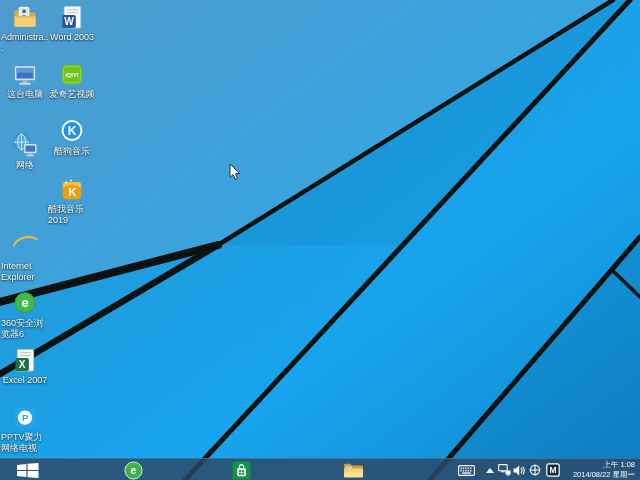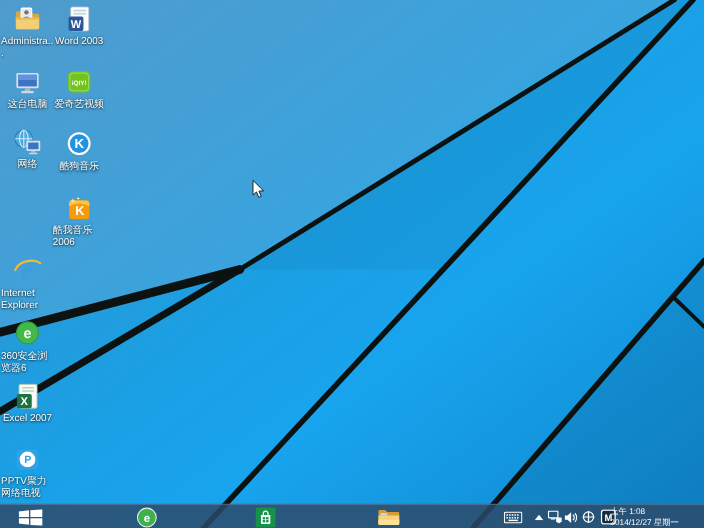--- a/index.html
+++ b/index.html
@@ -23,21 +23,21 @@
   
   #taskbar{
     position:absolute;left:0;top:458px;width:640px;height:22px;
     background:rgba(45,74,105,.84);
     border-top:1px solid rgba(150,190,220,.25);
     box-sizing:border-box;
   }
   .tbtn{position:absolute;top:0;height:22px;display:flex;align-items:center;justify-content:center;}
   .tray-ic{position:absolute;top:0;height:22px;display:flex;align-items:center;justify-content:center;}
   #clock{
-    position:absolute;right:23px;top:1px;height:20px;text-align:left;color:#fff;
+    position:absolute;right:5px;top:1px;height:20px;text-align:right;color:#fff;
     font-size:7.5px;line-height:9.5px;cursor:default;
   }
 </style>
 </head>
 <body>
 
 <div id="screen">
 
   <svg id="wallpaper" viewBox="0 0 640 480" preserveAspectRatio="none">
     <defs>
@@ -105,21 +105,21 @@
     <svg class="app" viewBox="0 0 28 28">
       <rect x="3.5" y="5.5" width="21" height="14.5" rx="1.4" fill="#d7dee6"></rect>
       <rect x="5.2" y="7.2" width="17.6" height="11" fill="#3b74c4"></rect>
       <rect x="5.2" y="7.2" width="17.6" height="5" fill="#5e95dd"></rect>
       <rect x="11.5" y="20" width="5" height="2.6" fill="#aeb9c4"></rect>
       <rect x="8" y="22.6" width="12" height="2" rx="1" fill="#cfd8e2"></rect>
     </svg>
     <div class="ilabel">这台电脑</div>
   </div>
 
-  <div class="icell" style="left:1px;top:116px">
+  <div class="icell" style="left:1px;top:132px">
     <svg class="app" viewBox="0 0 28 28">
       <circle cx="10.5" cy="10.5" r="8.3" fill="#49a8e0" stroke="#2a7db5" stroke-width="1"></circle>
       <path d="M10.5 2.2 v16.6 M2.2 10.5 h16.6" stroke="#d6ecf9" stroke-width="1" fill="none"></path>
       <ellipse cx="10.5" cy="10.5" rx="4" ry="8.3" fill="none" stroke="#d6ecf9" stroke-width="1"></ellipse>
       <rect x="13" y="12.5" width="13" height="9.5" rx="1" fill="#d7dee6"></rect>
       <rect x="14.6" y="14.1" width="9.8" height="6.3" fill="#3b74c4"></rect>
       <rect x="17.5" y="22" width="4" height="1.6" fill="#aeb9c4"></rect>
       <rect x="15.5" y="23.6" width="8" height="1.5" rx=".7" fill="#cfd8e2"></rect>
     </svg>
     <div class="ilabel">网络</div>
@@ -135,21 +135,21 @@
 
 
   <div class="icell" style="left:48px;top:176px">
     <svg class="app" viewBox="0 0 28 28">
       <rect x="4.5" y="6.5" width="19" height="17.5" rx="3" fill="#f59b0c"></rect>
       <path d="M4.5 12 q9.5 -5.5 19 0 v-2.5 a3 3 0 0 0-3-3 h-13 a3 3 0 0 0-3 3 z" fill="#ffc243"></path>
       <text x="14.5" y="20.5" font-size="12" font-weight="bold" fill="#fff" text-anchor="middle">K</text>
       <path d="M8 4.5 l.7 1.6 1.6.7 -1.6.7 -.7 1.6 -.7-1.6 -1.6-.7 1.6-.7 z" fill="#ffe08a"></path>
       <path d="M13 3 l.5 1.1 1.1.5 -1.1.5 -.5 1.1 -.5-1.1 -1.1-.5 1.1-.5 z" fill="#fff1bd"></path>
     </svg>
-    <div class="ilabel">酷我音乐 2006</div>
+    <div class="ilabel">酷我音乐 2019</div>
   </div>
 
   <div class="icell" style="left:1px;top:233px">
     <svg class="app" viewBox="0 0 28 28">
       <text x="13" y="21.5" font-size="23" font-weight="bold" font-style="italic" fill="#3f9bdc" text-anchor="middle" font-family="Liberation Serif, serif">e</text>
       <path d="M2.5 13 A 13.5 9 -14 0 1 26 6.5" stroke="#f0b93c" stroke-width="2.1" fill="none" stroke-linecap="round"></path>
     </svg>
     <div class="ilabel">Internet Explorer</div>
   </div>
 
@@ -276,17 +276,17 @@
 
     <div class="tray-ic" style="left:544px;width:17px">
       <svg width="14" height="14" viewBox="0 0 14 14">
         <rect x="0.8" y="0.8" width="12.4" height="12.4" rx="2" fill="rgba(10,16,24,.6)" stroke="#fff" stroke-width="1.2"></rect>
         <text x="7" y="10.3" font-size="8.5" font-weight="bold" fill="#fff" text-anchor="middle" font-family="Liberation Sans, sans-serif">M</text>
       </svg>
     </div>
 
     <div id="clock">
       <div>上午 1:08</div>
-      <div>2014/12/27 星期一</div>
+      <div>2014/08/22 星期一</div>
     </div>
 
   </div>
 </div>
 
 </body></html>

